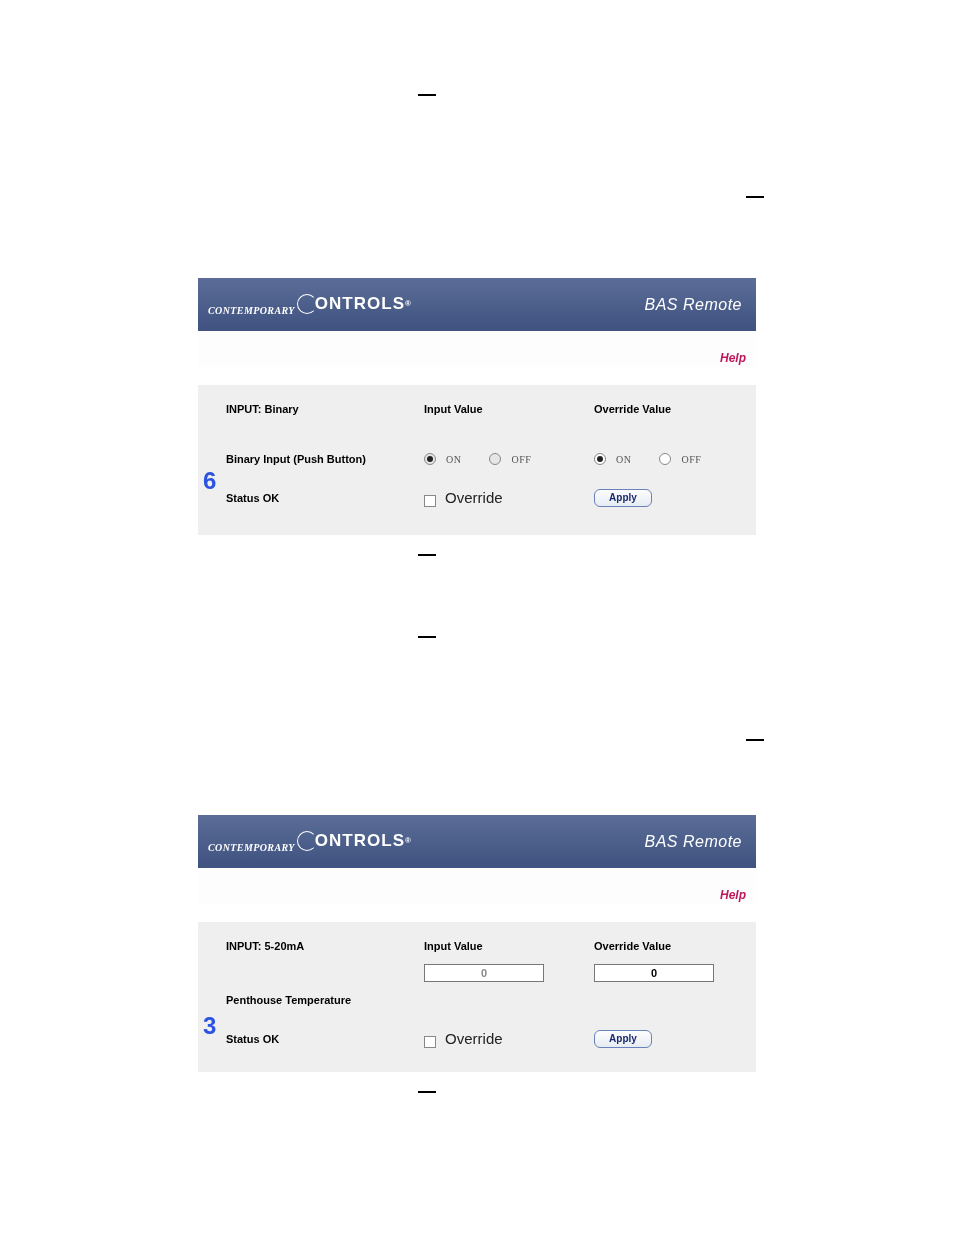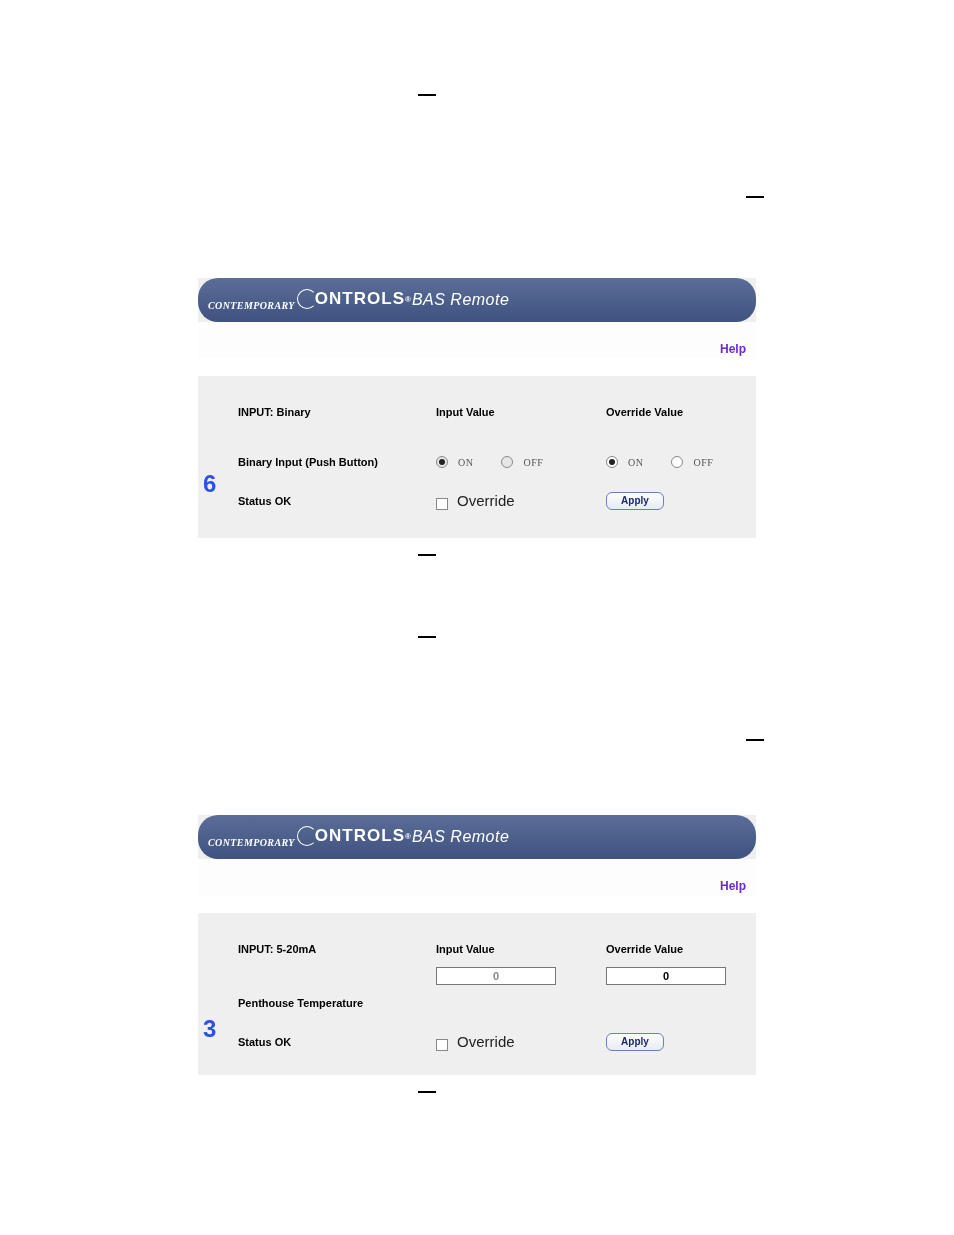--- a/index.html
+++ b/index.html
@@ -23,28 +23,27 @@
     height: 2px;
     background: #000;
   }
   .panel {
     position: absolute;
     left: 198px;
     width: 558px;
     background: #efefef;
   }
   .panel-header {
-    height: 44px;
+    height: 53px;
     background: linear-gradient(#5b6d97, #3f5280);
     color: #fff;
     display: flex;
     align-items: center;
-    justify-content: flex-start;
+    justify-content: space-between;
     padding: 0 14px 0 10px;
-    border-radius: 20px;
   }
   .logo {
     display: flex;
     align-items: baseline;
     gap: 2px;
   }
   .logo-contemp {
     font-family: Georgia, 'Times New Roman', serif;
     font-style: italic;
     font-weight: bold;
@@ -84,34 +83,34 @@
     height: 18px;
     background: #fdfdfd;
   }
   .bar-help {
     display: flex;
     justify-content: flex-end;
     align-items: center;
     padding-right: 10px;
   }
   .help-link {
-    color: #6d28d9;
+    color: #be185d;
     font-weight: bold;
     font-size: 12px;
+    font-style: italic;
   }
   .light-gap {
     height: 18px;
     background: #ffffff;
   }
   .content {
     position: relative;
-    padding: 18px 20px 20px 40px;
+    padding: 18px 20px 20px 28px;
     background: #efefef;
     min-height: 150px;
-    margin-top: 12px;
   }
   .row {
     display: flex;
     align-items: center;
   }
   .col-left {
     width: 198px;
     font-weight: bold;
   }
   .col-mid {

